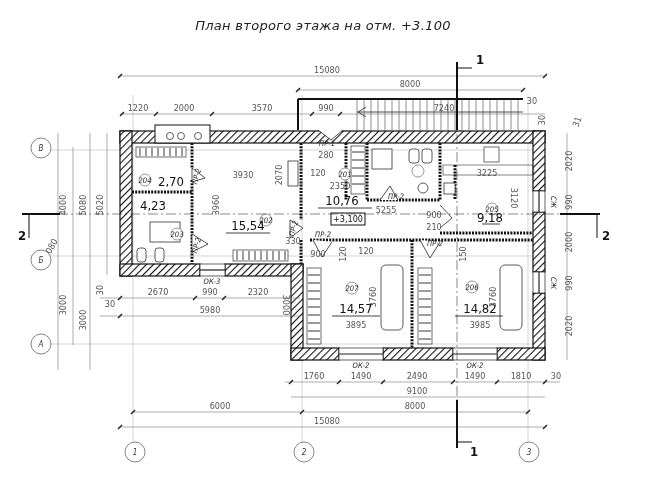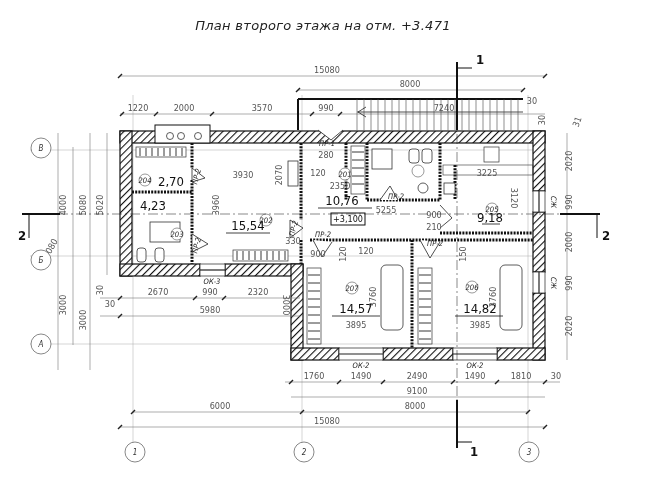--- a/index.html
+++ b/index.html
@@ -16,21 +16,21 @@
   .ext { stroke:#aaa; stroke-width:0.5; fill:none; }
   .tick { stroke:#222; stroke-width:1.4; }
   .wall { fill:url(#hatch); stroke:#111; stroke-width:1.2; }
   .thin { stroke:#222; stroke-width:0.8; fill:none; }
   .fix { stroke:#333; stroke-width:0.8; fill:#fff; }
   .rnum circle { fill:#fff; stroke:#555; stroke-width:0.6; }
 </style>
 </head>
 <body>
 
-<div class="title">План второго этажа на отм. +3.471</div>
+<div class="title">План второго этажа на отм. +3.100</div>
 
 <svg id="plan" width="646" height="504" viewBox="0 0 646 504">
   <defs>
     <pattern id="hatch" width="5" height="5" patternUnits="userSpaceOnUse" patternTransform="rotate(45)">
       <rect width="5" height="5" fill="#fff"></rect>
       <line x1="0" y1="0" x2="0" y2="5" stroke="#111" stroke-width="2.2"></line>
     </pattern>
   </defs>
 
   <g>

